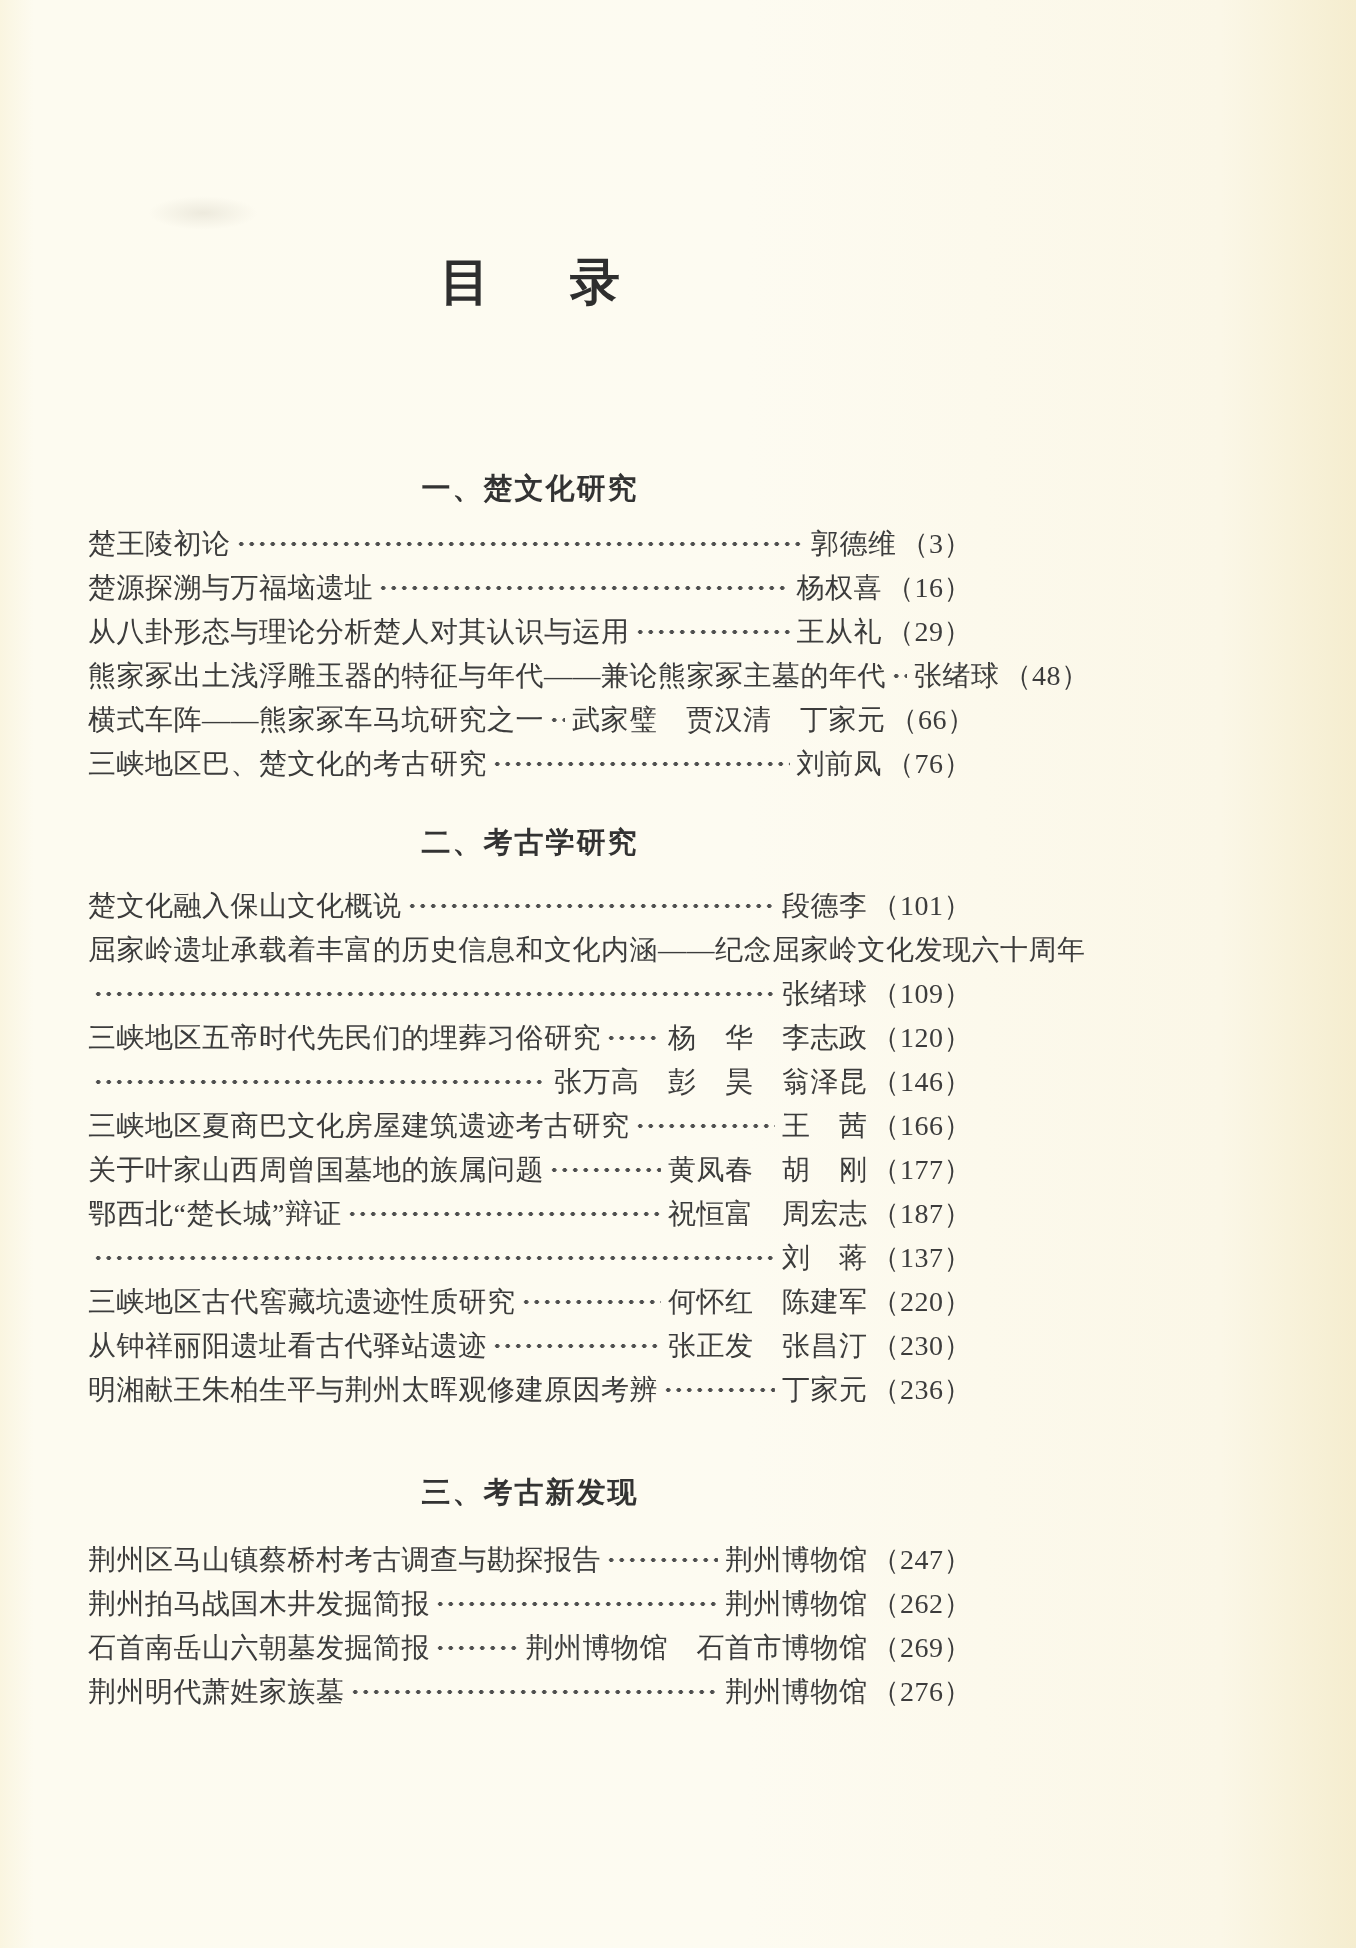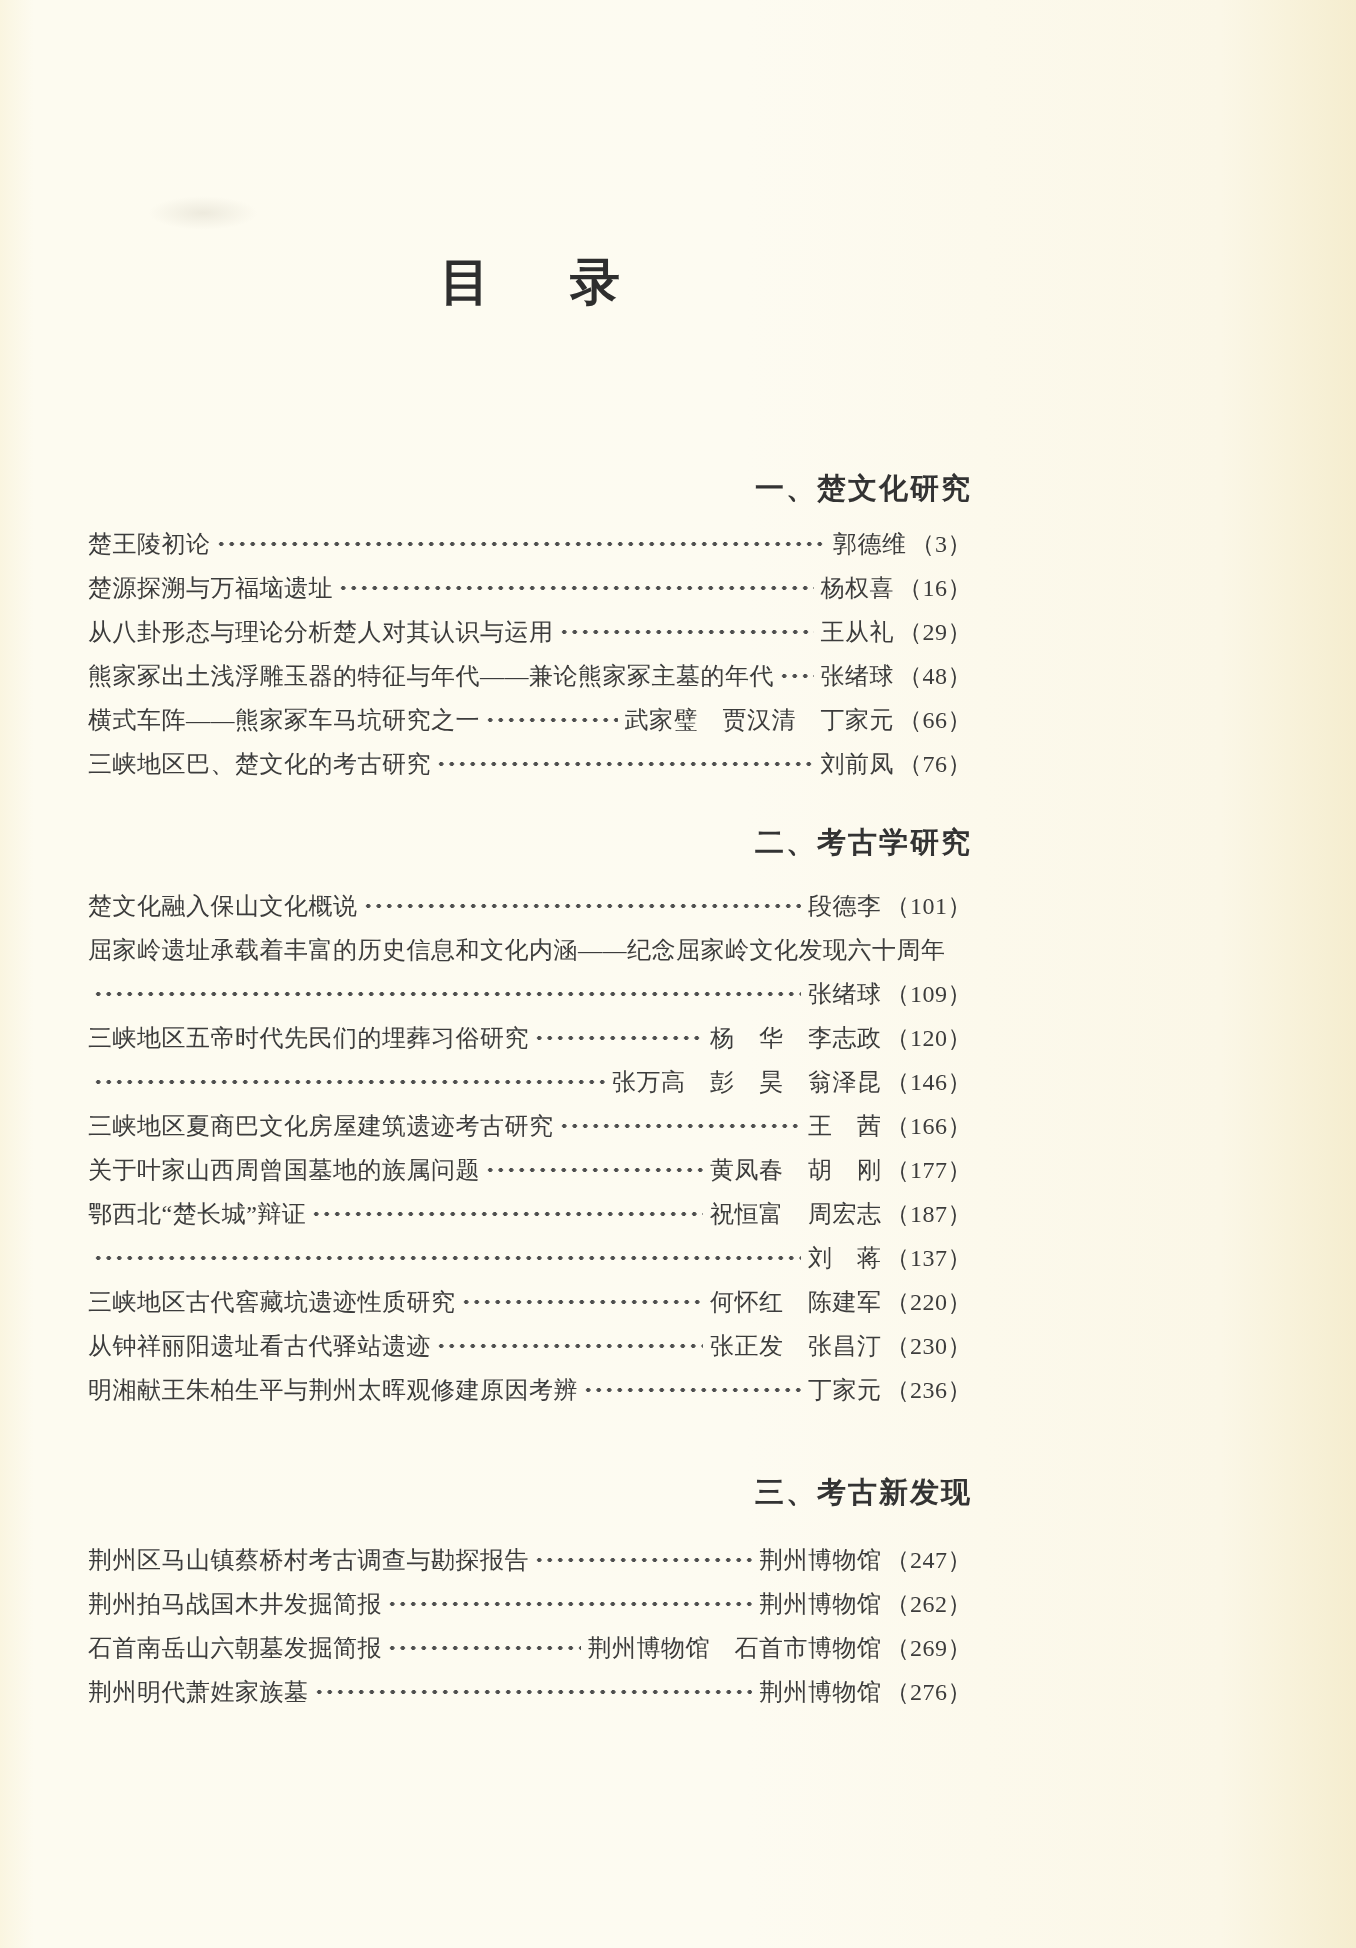--- a/index.html
+++ b/index.html
@@ -19,31 +19,31 @@
   .content { position:absolute; left:88px; top:16px; width:884px; }
   .toc-title {
     margin:238px 0 0 0;
     font-size:50px; font-weight:700; color:#2e2e2e;
     text-align:center; letter-spacing:0.3em; text-indent:0.3em;
     line-height:56px;
   }
   .section-heading {
     margin:0; font-family:Liberation Serif, serif;
     font-size:29px; font-weight:700; color:#333;
-    text-align:right; line-height:40px; letter-spacing:2px;
+    text-align:center; line-height:40px; letter-spacing:2px;
   }
   .sec-1 .section-heading { margin-top:158px; }
   .sec-2 .section-heading { margin-top:36px; }
   .sec-3 .section-heading { margin-top:60px; }
   .entries { margin-top:14px; }
   .sec-2 .entries { margin-top:22px; }
   .sec-3 .entries { margin-top:26px; }
   .entry {
     display:flex; align-items:center;
-    font-size:24px; line-height:44px; color:#3c3c3c;
+    font-size:28px; line-height:44px; color:#3c3c3c;
     letter-spacing:0.5px; white-space:nowrap;
   }
   .entry .t { flex:0 0 auto; }
   .leader {
     flex:1 1 auto; min-width:16px; height:12px; align-self:center;
     margin:0 7px 0 5px;
     background-image:radial-gradient(circle, #4e4e4e 1.9px, rgba(0,0,0,0) 2.4px);
     background-size:10.5px 12px; background-repeat:repeat-x;
     background-position:left center;
   }

